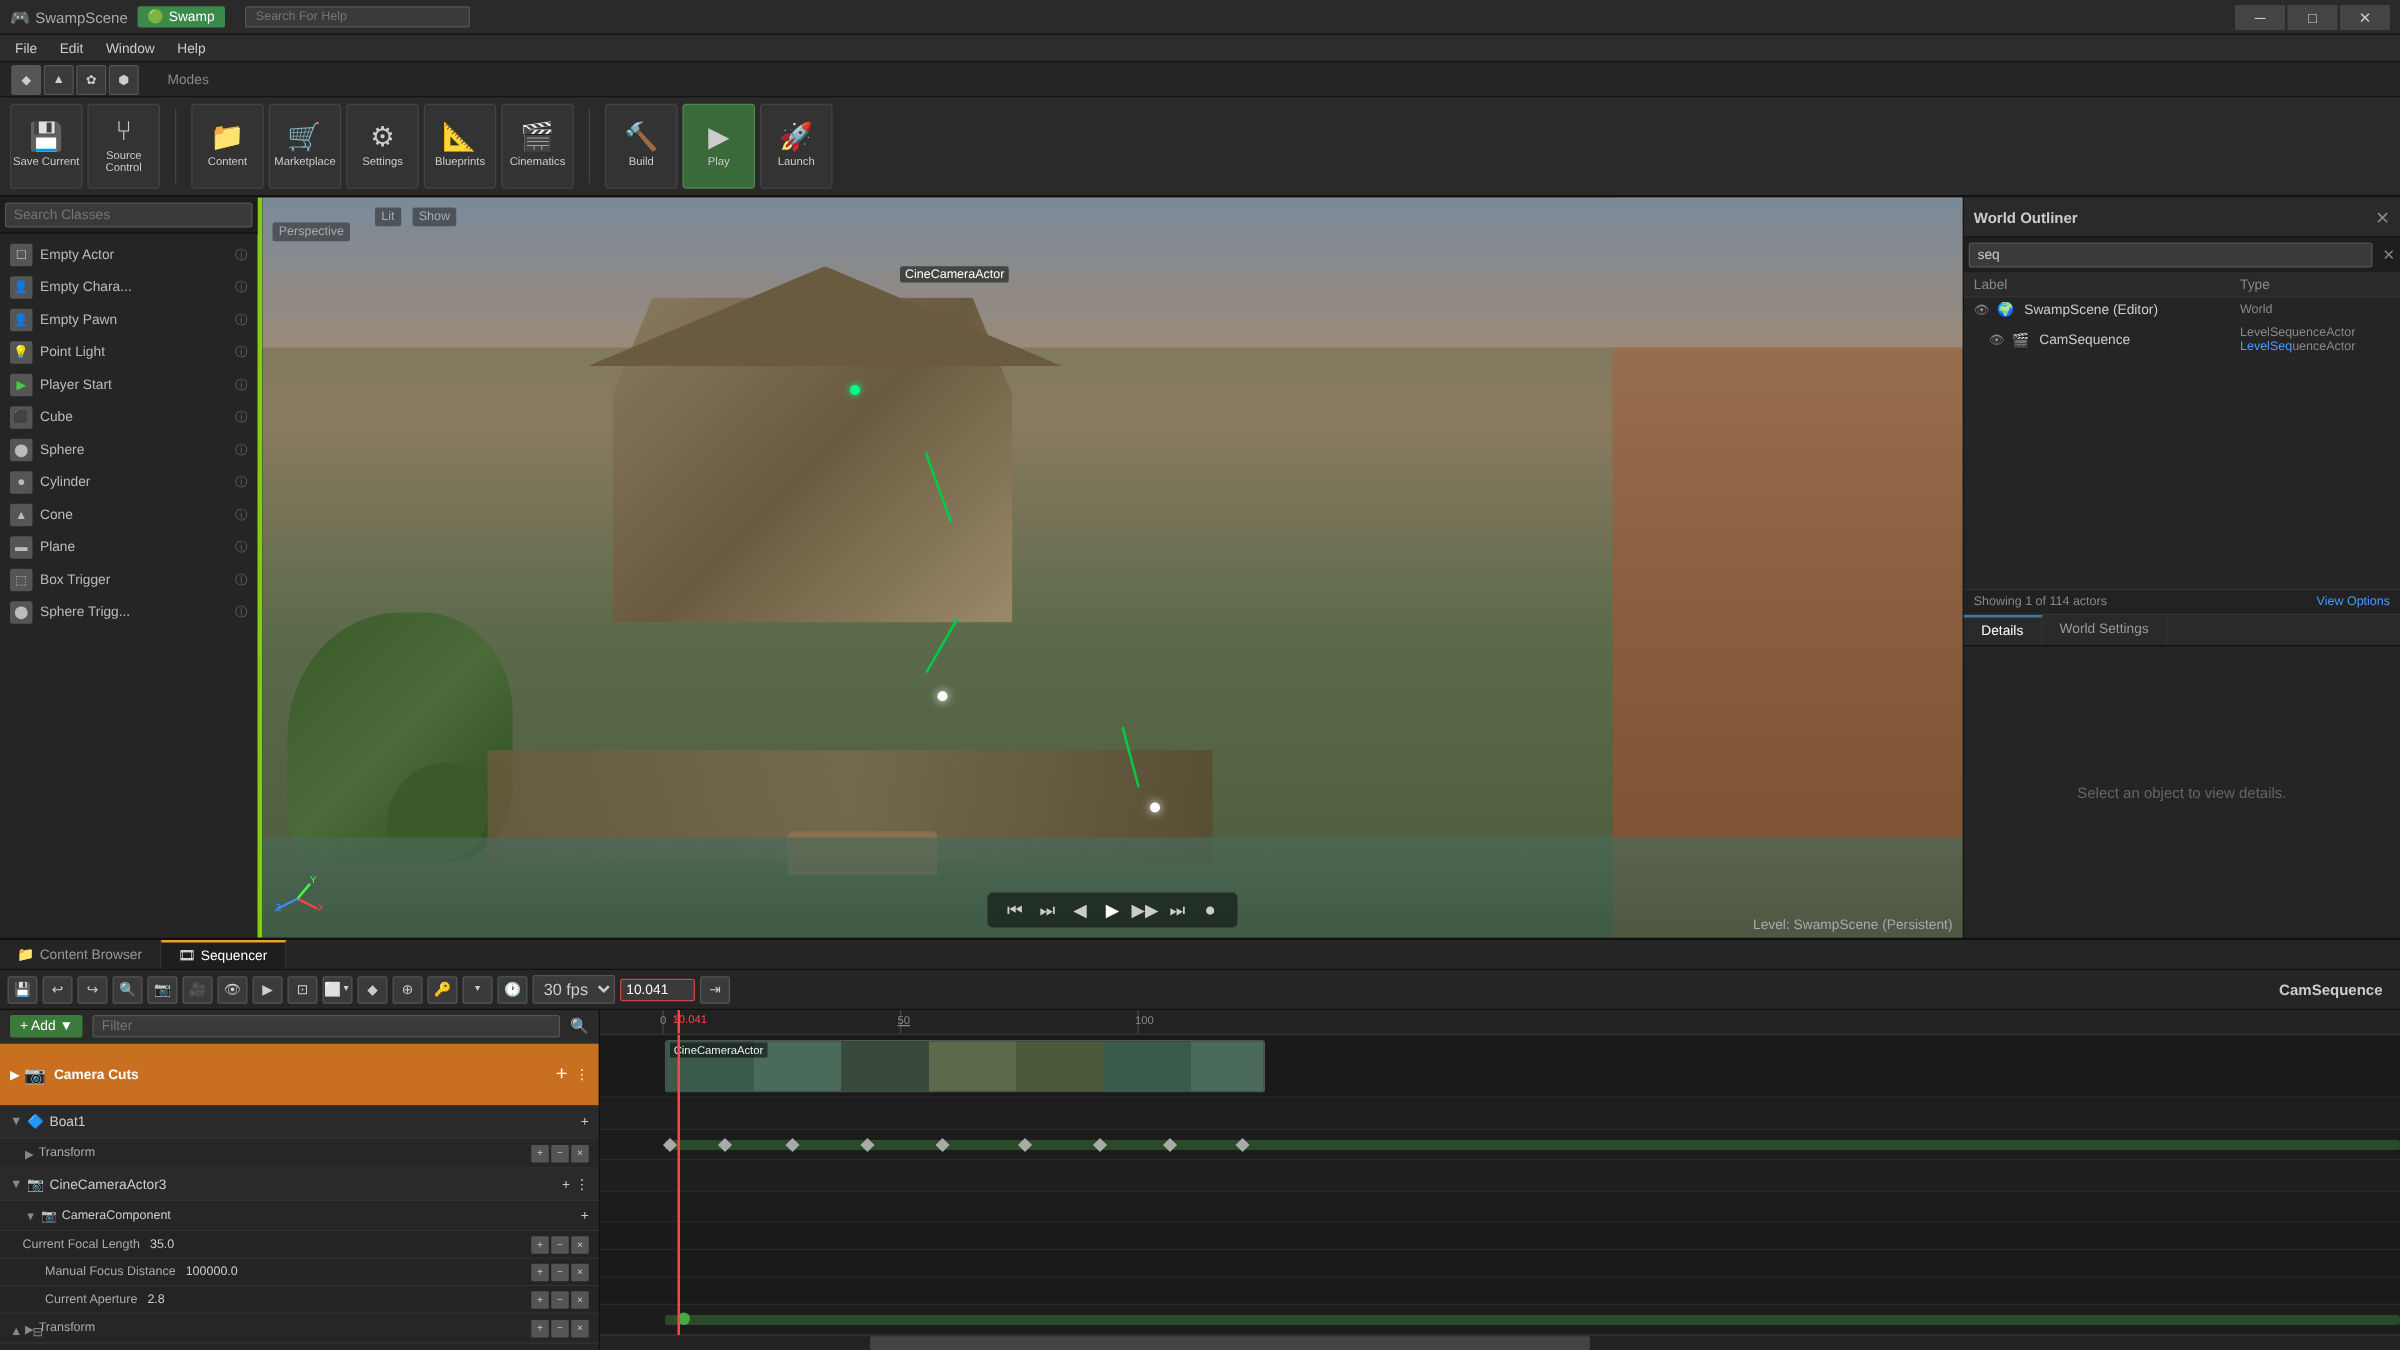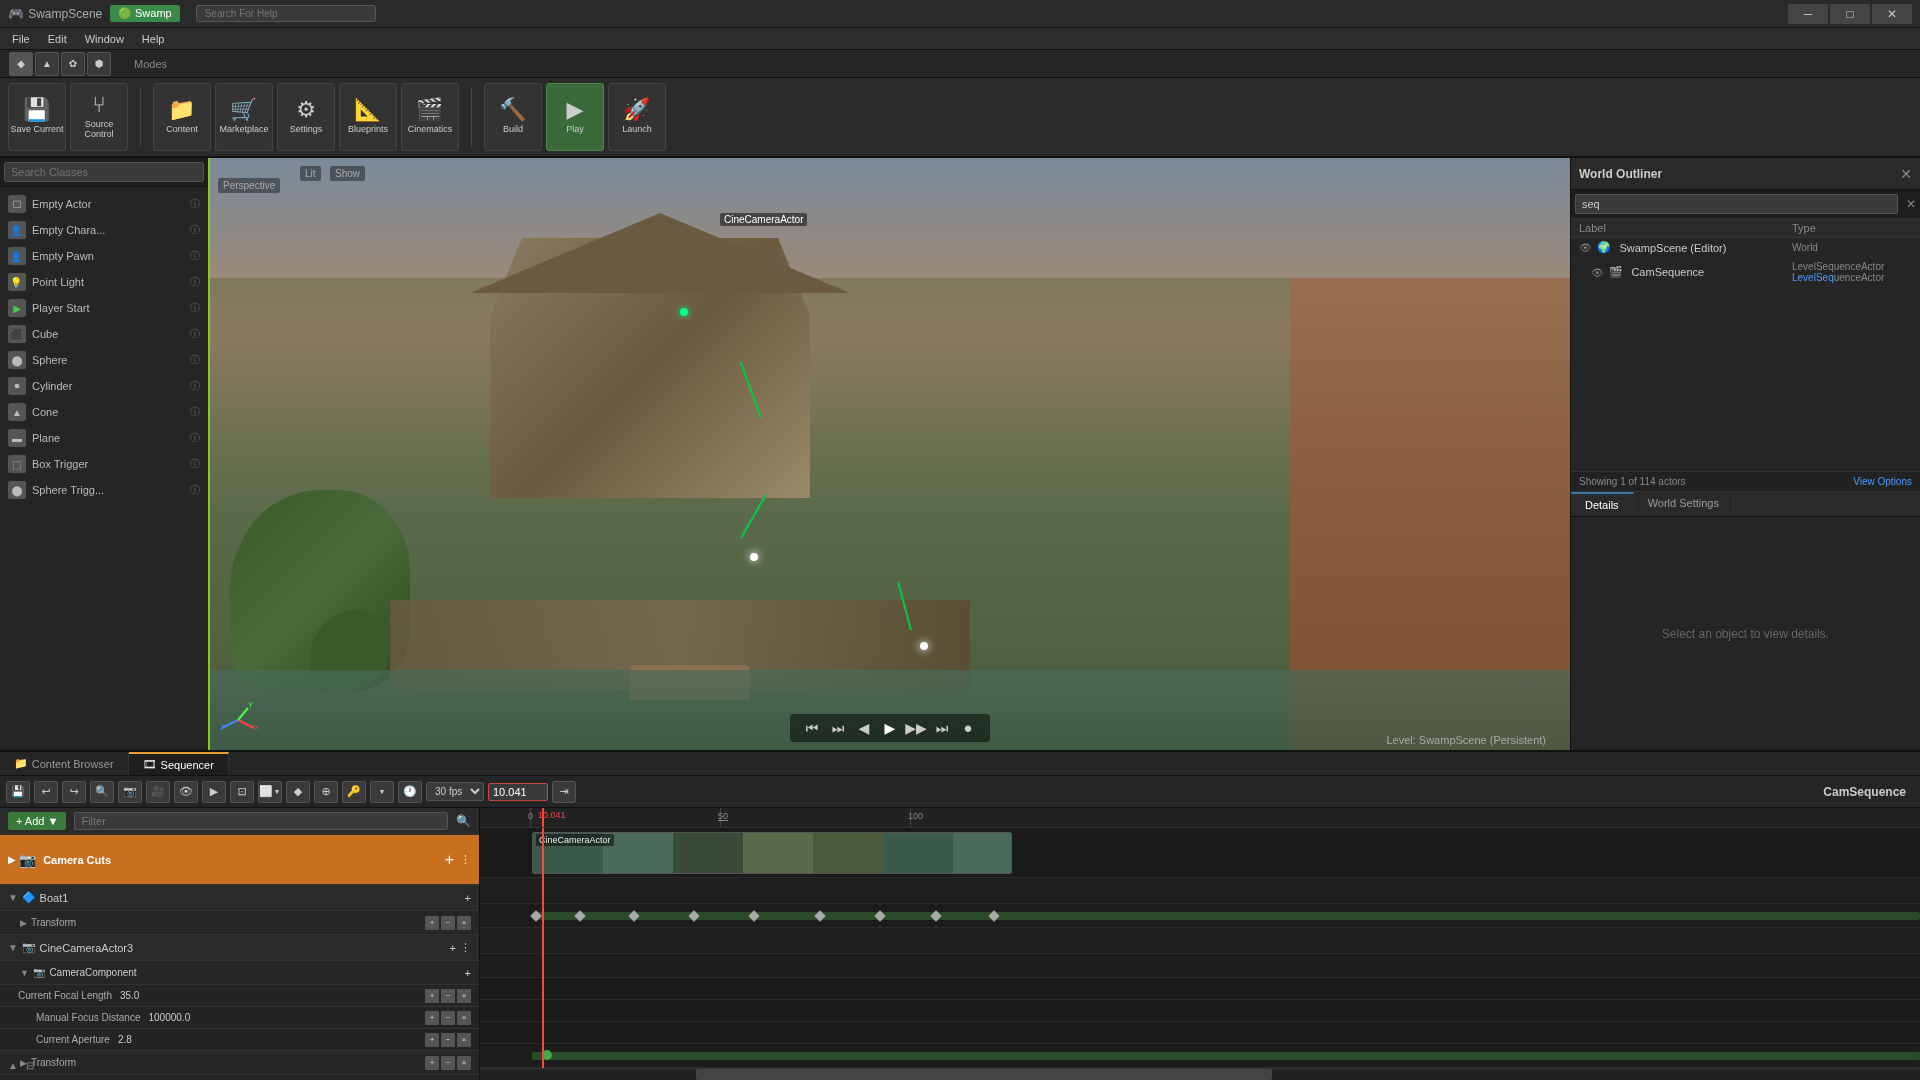--- a/index.html
+++ b/index.html
@@ -122,21 +122,21 @@
     
     #main-layout {
       display: flex;
       height: calc(1080px - 28px - 22px - 28px - 80px - 30px);
     }
 
     
     #left-panel {
       width: 210px;
       background: #252525;
-      border-right: 2px solid #84cc16;
+      border-right: 4px solid #84cc16;
       display: flex;
       flex-direction: column;
     }
     #search-classes {
       padding: 4px;
       background: #1e1e1e;
       border-bottom: 1px solid #111;
     }
     #search-classes input {
       width: 100%;
@@ -235,21 +235,21 @@
     }
     .gizmo {
       position: absolute;
       width: 8px; height: 8px;
       background: #00ff88;
       border-radius: 50%;
       box-shadow: 0 0 6px #00ff88;
     }
     #viewport-overlay {
       position: absolute;
-      bottom: 4px; right: 24px;
+      bottom: 4px; right: 8px;
       color: #aaa; font-size: 11px;
     }
     #viewport-axes {
       position: absolute;
       bottom: 8px; left: 8px;
     }
 
     
     #bottom-panel {
       height: 300px;
@@ -547,21 +547,21 @@
       font-size: 11px;
       margin-left: 8px;
     }
 
     
     .fps-selector {
       background: #3a3a3a;
       border: 1px solid #555;
       color: #ccc;
       padding: 2px 4px;
-      font-size: 10px;
+      font-size: 13px;
       border-radius: 2px;
       cursor: pointer;
     }
 
     
     .dropdown-arrow::after {
       content: ' ▼';
       font-size: 7px;
     }
 

